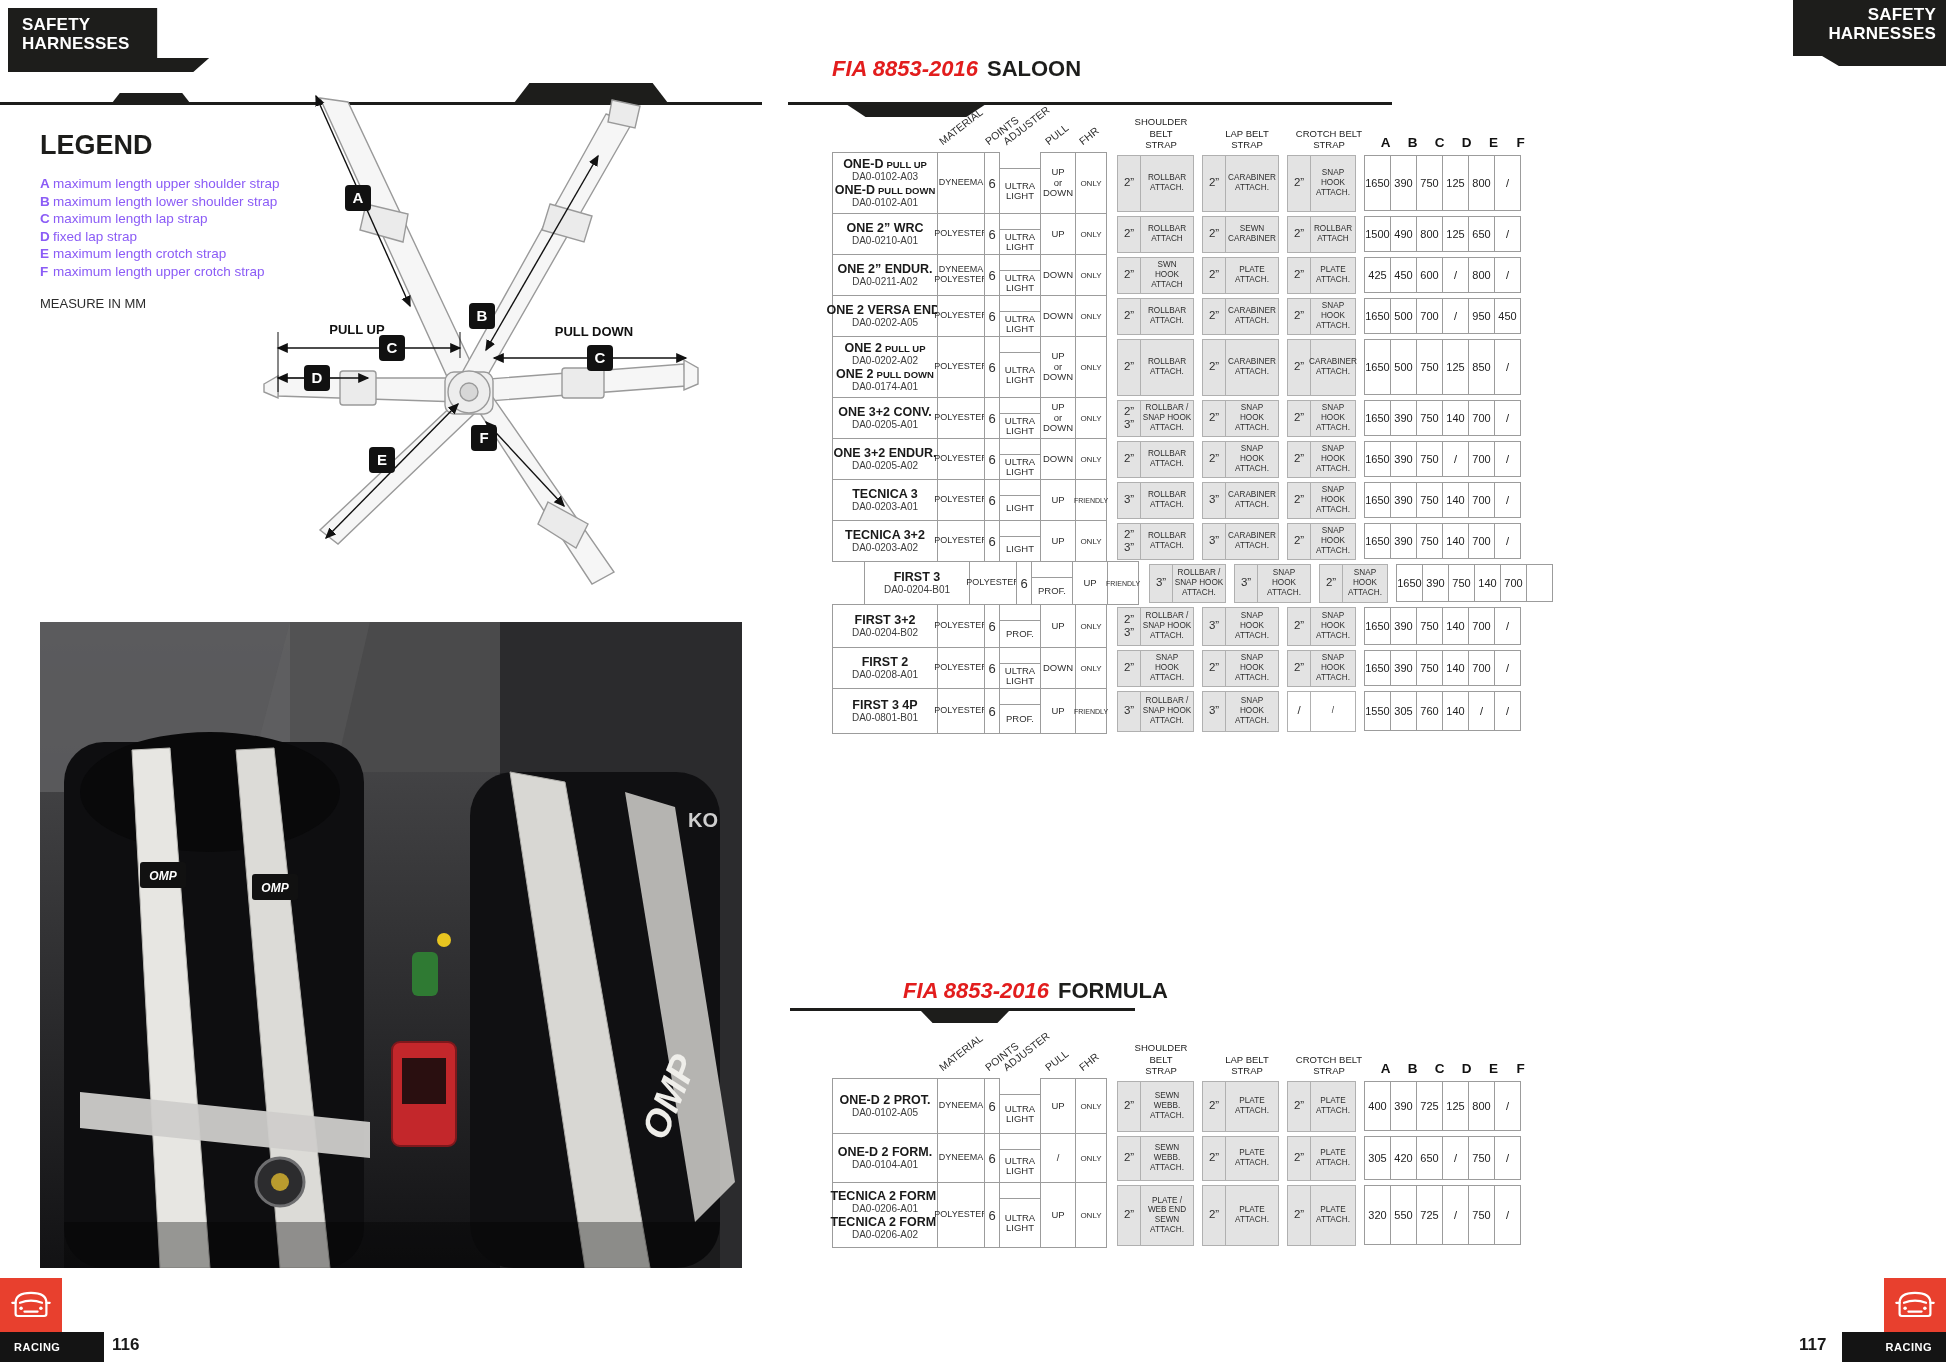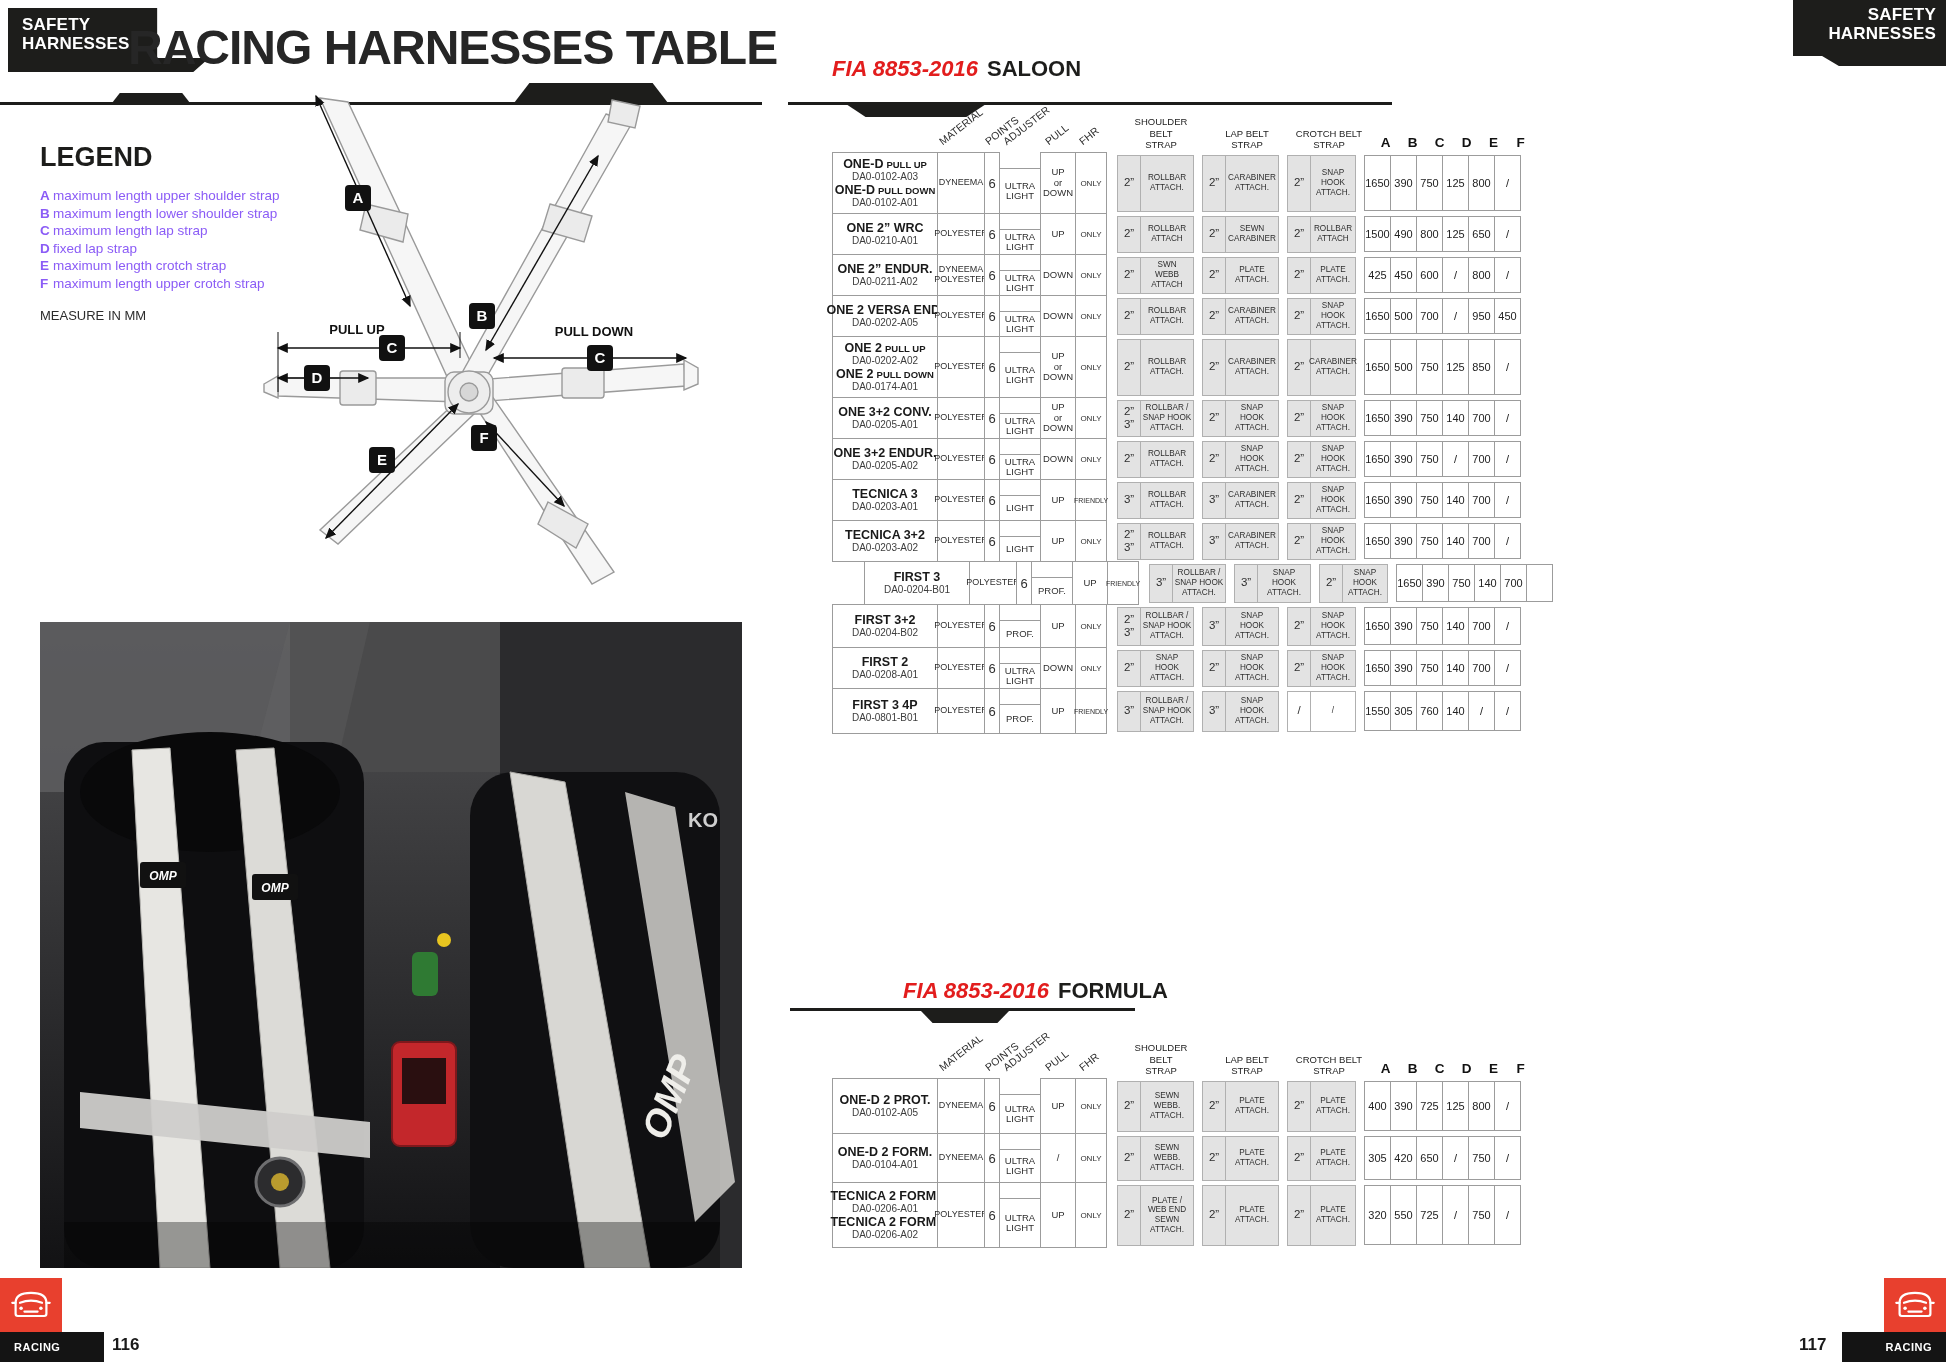--- a/index.html
+++ b/index.html
@@ -19,21 +19,21 @@
 
   .main-title{position:absolute;left:128px;top:20px;margin:0;font-size:48px;font-weight:800;
      letter-spacing:-1px;color:#262626;white-space:nowrap;}
 
   .rule{position:absolute;height:3px;background:#1d1d1b;}
   .tab{position:absolute;background:#1d1d1b;}
   .tab-up{clip-path:polygon(10% 0,90% 0,100% 100%,0 100%);}
   .tab-down{clip-path:polygon(0 0,100% 0,86% 100%,14% 100%);}
 
   
-  .legend{position:absolute;left:40px;top:142px;width:320px;}
+  .legend{position:absolute;left:40px;top:130px;width:320px;}
   .legend-title{font-size:27px;font-weight:800;margin-bottom:14px;}
   .lg-item{font-size:13.5px;line-height:17.5px;color:#8b5cf6;}
   .lg-key{font-weight:800;display:inline-block;width:13px;}
   .lg-note{margin-top:16px;font-size:13px;color:#2c2c2c;}
 
   
   .sec-head{position:absolute;font-size:22px;font-weight:800;white-space:nowrap;}
   .fia{color:#e21d1d;font-style:italic;margin-right:9px;}
   .sec-name{color:#1d1d1b;}
 
@@ -87,21 +87,20 @@
     </div>
   </div>
 
   <div class="badge badge-tr">
     <div class="badge-text">
       <span>SAFETY</span>
       <span>HARNESSES</span>
     </div>
   </div>
 
-  <h1 class="main-title">RACING HARNESSES TABLE</h1>
 
   <div class="rule" style="left:0;top:102px;width:762px;"></div>
   <div class="tab tab-up" style="left:112px;top:93px;width:78px;height:10px;"></div>
   <div class="tab tab-up" style="left:514px;top:83px;width:154px;height:20px;"></div>
   <div class="rule" style="left:788px;top:102px;width:604px;"></div>
   <div class="tab tab-down" style="left:846px;top:104px;width:140px;height:13px;"></div>
   <div class="rule" style="left:790px;top:1008px;width:345px;height:2.5px;"></div>
   <div class="tab tab-down" style="left:920px;top:1010px;width:90px;height:13px;"></div>
 
   <div class="legend">
@@ -307,21 +306,21 @@
         <div class="c w48">DYNEEMA
 POLYESTER</div>
         <div class="c w16">6</div>
         <div class="c w42">ULTRA
 LIGHT</div>
         <div class="c w36">DOWN</div>
         <div class="c w32">ONLY</div>
         <div class="sp" style="width: 10px;"></div>
         <div class="c bw">2”</div>
         <div class="c bt" style="width: 54px;">SWN
-WEBB
+HOOK
 ATTACH</div>
         <div class="sp" style="width: 8px;"></div>
         <div class="c bw">2”</div>
         <div class="c bt" style="width: 54px;">PLATE
 ATTACH.</div>
         <div class="sp" style="width: 8px;"></div>
         <div class="c bw">2”</div>
         <div class="c bt" style="width: 46px;">PLATE
 ATTACH.</div>
         <div class="sp" style="width: 8px;"></div>

